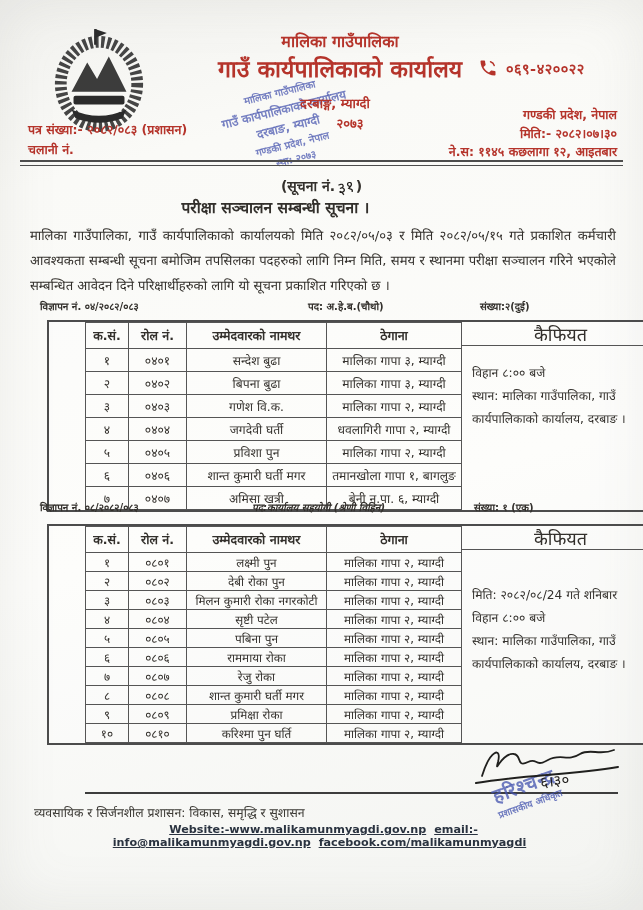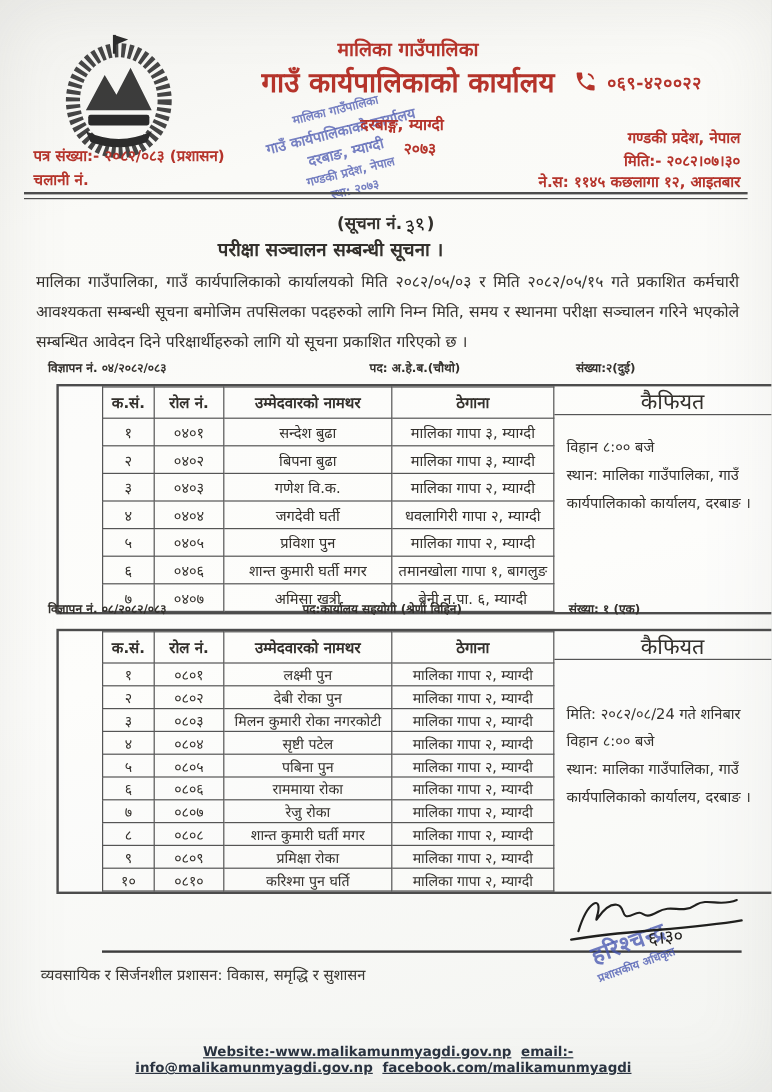--- a/index.html
+++ b/index.html
@@ -51,21 +51,21 @@
   .signature{left:472px;top:738px;z-index:3;}
   .hand-date{left:540px;top:770px;font-size:15px;color:#22201e;transform:rotate(-6deg);z-index:3;}
   .stamp-bottom{
     left:492px;top:772px;transform:rotate(-20deg);color:rgba(66,82,173,.75);
     text-align:center;z-index:2;pointer-events:none;
   }
   .sb-name{font-size:19px;font-weight:bold;letter-spacing:1px;}
   .sb-title{font-size:9.5px;font-weight:bold;}
   .rule-bottom{left:85px;top:792px;width:533px;height:2px;background:#3d3d3d;}
   .slogan{left:0;top:804px;width:545px;text-align:left;font-size:12.3px;color:#3a3833;padding-left:34px;}
-  .weblinks{left:0;top:870px;width:643px;text-align:center;font-size:11.2px;font-weight:bold;color:#2a3340;}
+  .weblinks{left:0;top:823px;width:643px;text-align:center;font-size:11.2px;font-weight:bold;color:#2a3340;}
   .weblinks span{text-decoration:underline;margin:0 4px;cursor:pointer;}
 </style>
 </head>
 <body>
 
 <div class="page">
 
   <svg class="abs emblem" viewBox="0 0 100 112">
     <ellipse cx="50" cy="58" rx="39" ry="43" fill="none" stroke="#2c2c2c" stroke-width="12" stroke-dasharray="3.5 2.6" opacity="0.88"></ellipse>
     <path d="M46 2 l12 4 -12 5 z" fill="#2c2c2c"></path>
@@ -195,21 +195,21 @@
       <div class="remarks-body">
         <div>विहान ८:०० बजे</div>
         <div>स्थान: मालिका गाउँपालिका, गाउँ</div>
         <div>कार्यपालिकाको कार्यालय, दरबाङ ।</div>
       </div>
     </div>
   </div>
 
   <div class="adline">
     <span class="abs" style="left:40px;top:500px;">विज्ञापन नं. ०८/२०८२/०८३</span>
-    <span class="abs" style="left:252px;top:500px;">पद:कार्यालय सहयोगी (श्रेणी विहिन)</span>
+    <span class="abs" style="left:252px;top:500px;font-style:italic;">पद:कार्यालय सहयोगी (श्रेणी विहिन)</span>
     <span class="abs" style="left:474px;top:500px;">संख्या: १ (एक)</span>
   </div>
 
   <div class="abs tablewrap" id="table2">
     <table style="width:376px;">
       <colgroup>
           <col style="width:43px;">
           <col style="width:58px;">
           <col style="width:140px;">
           <col style="width:135px;">

